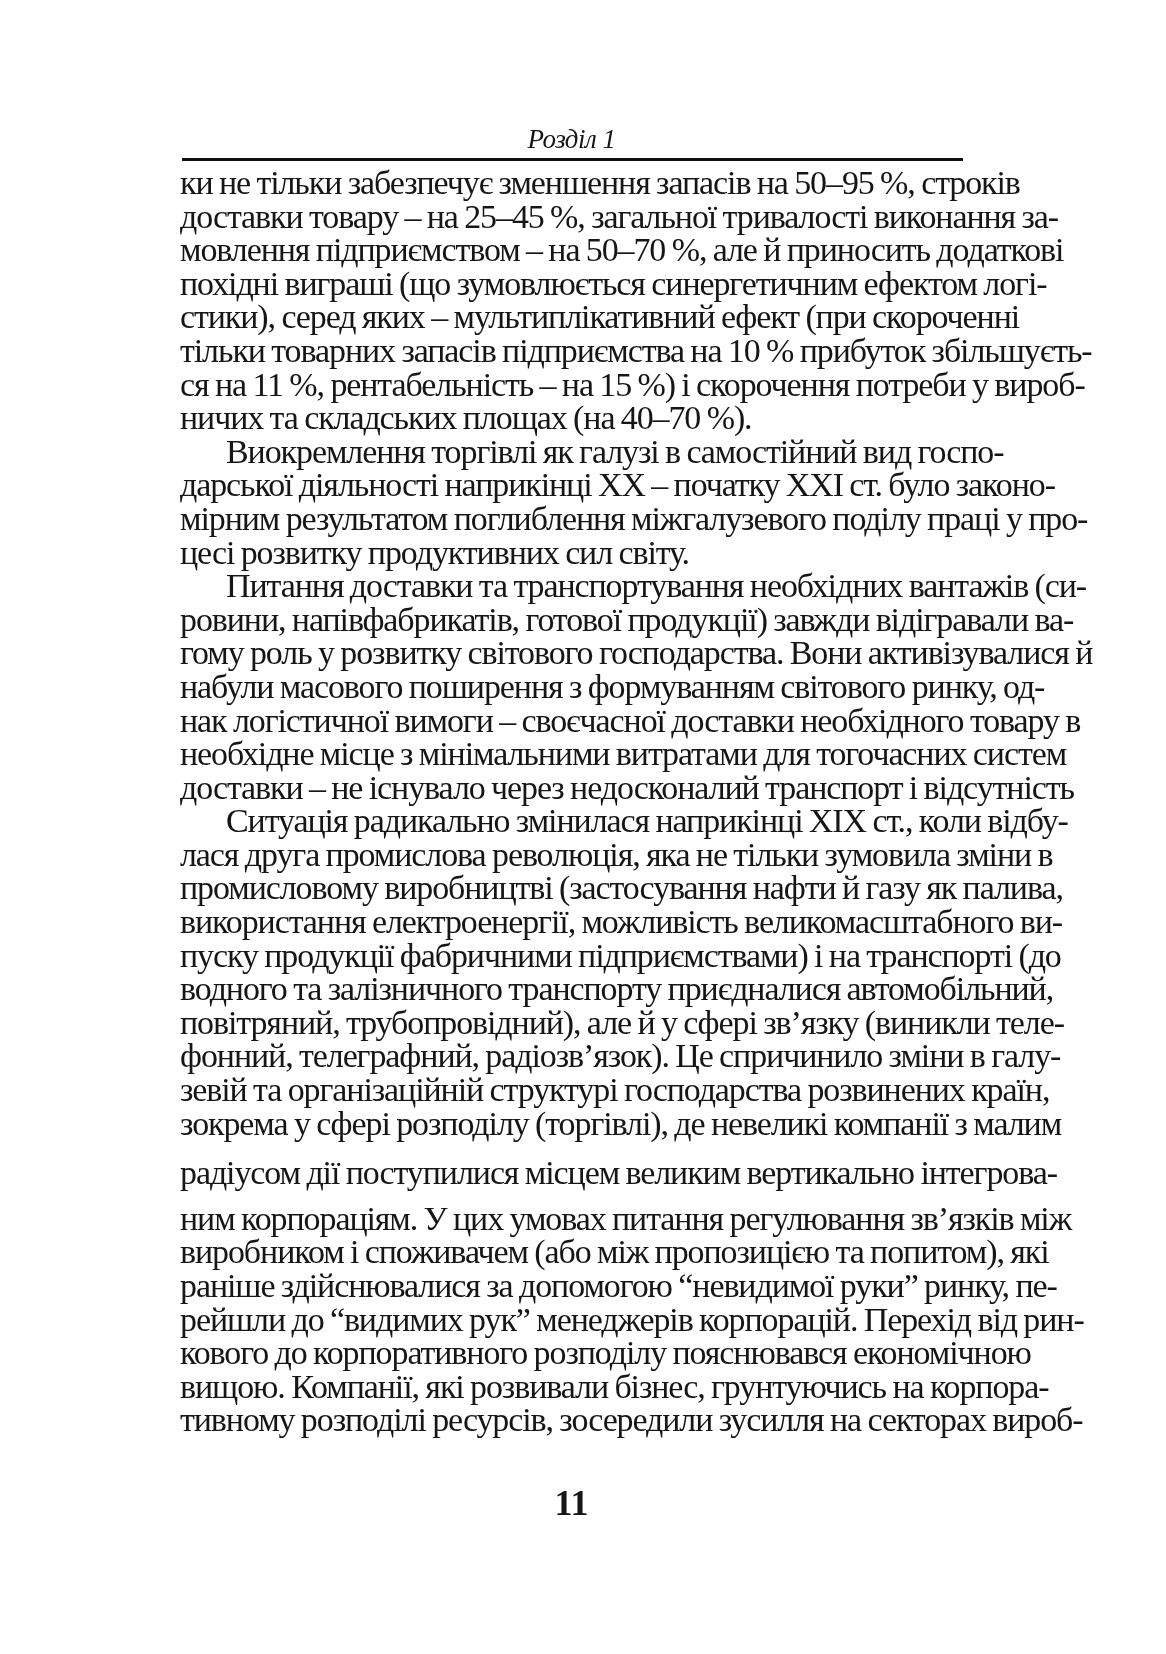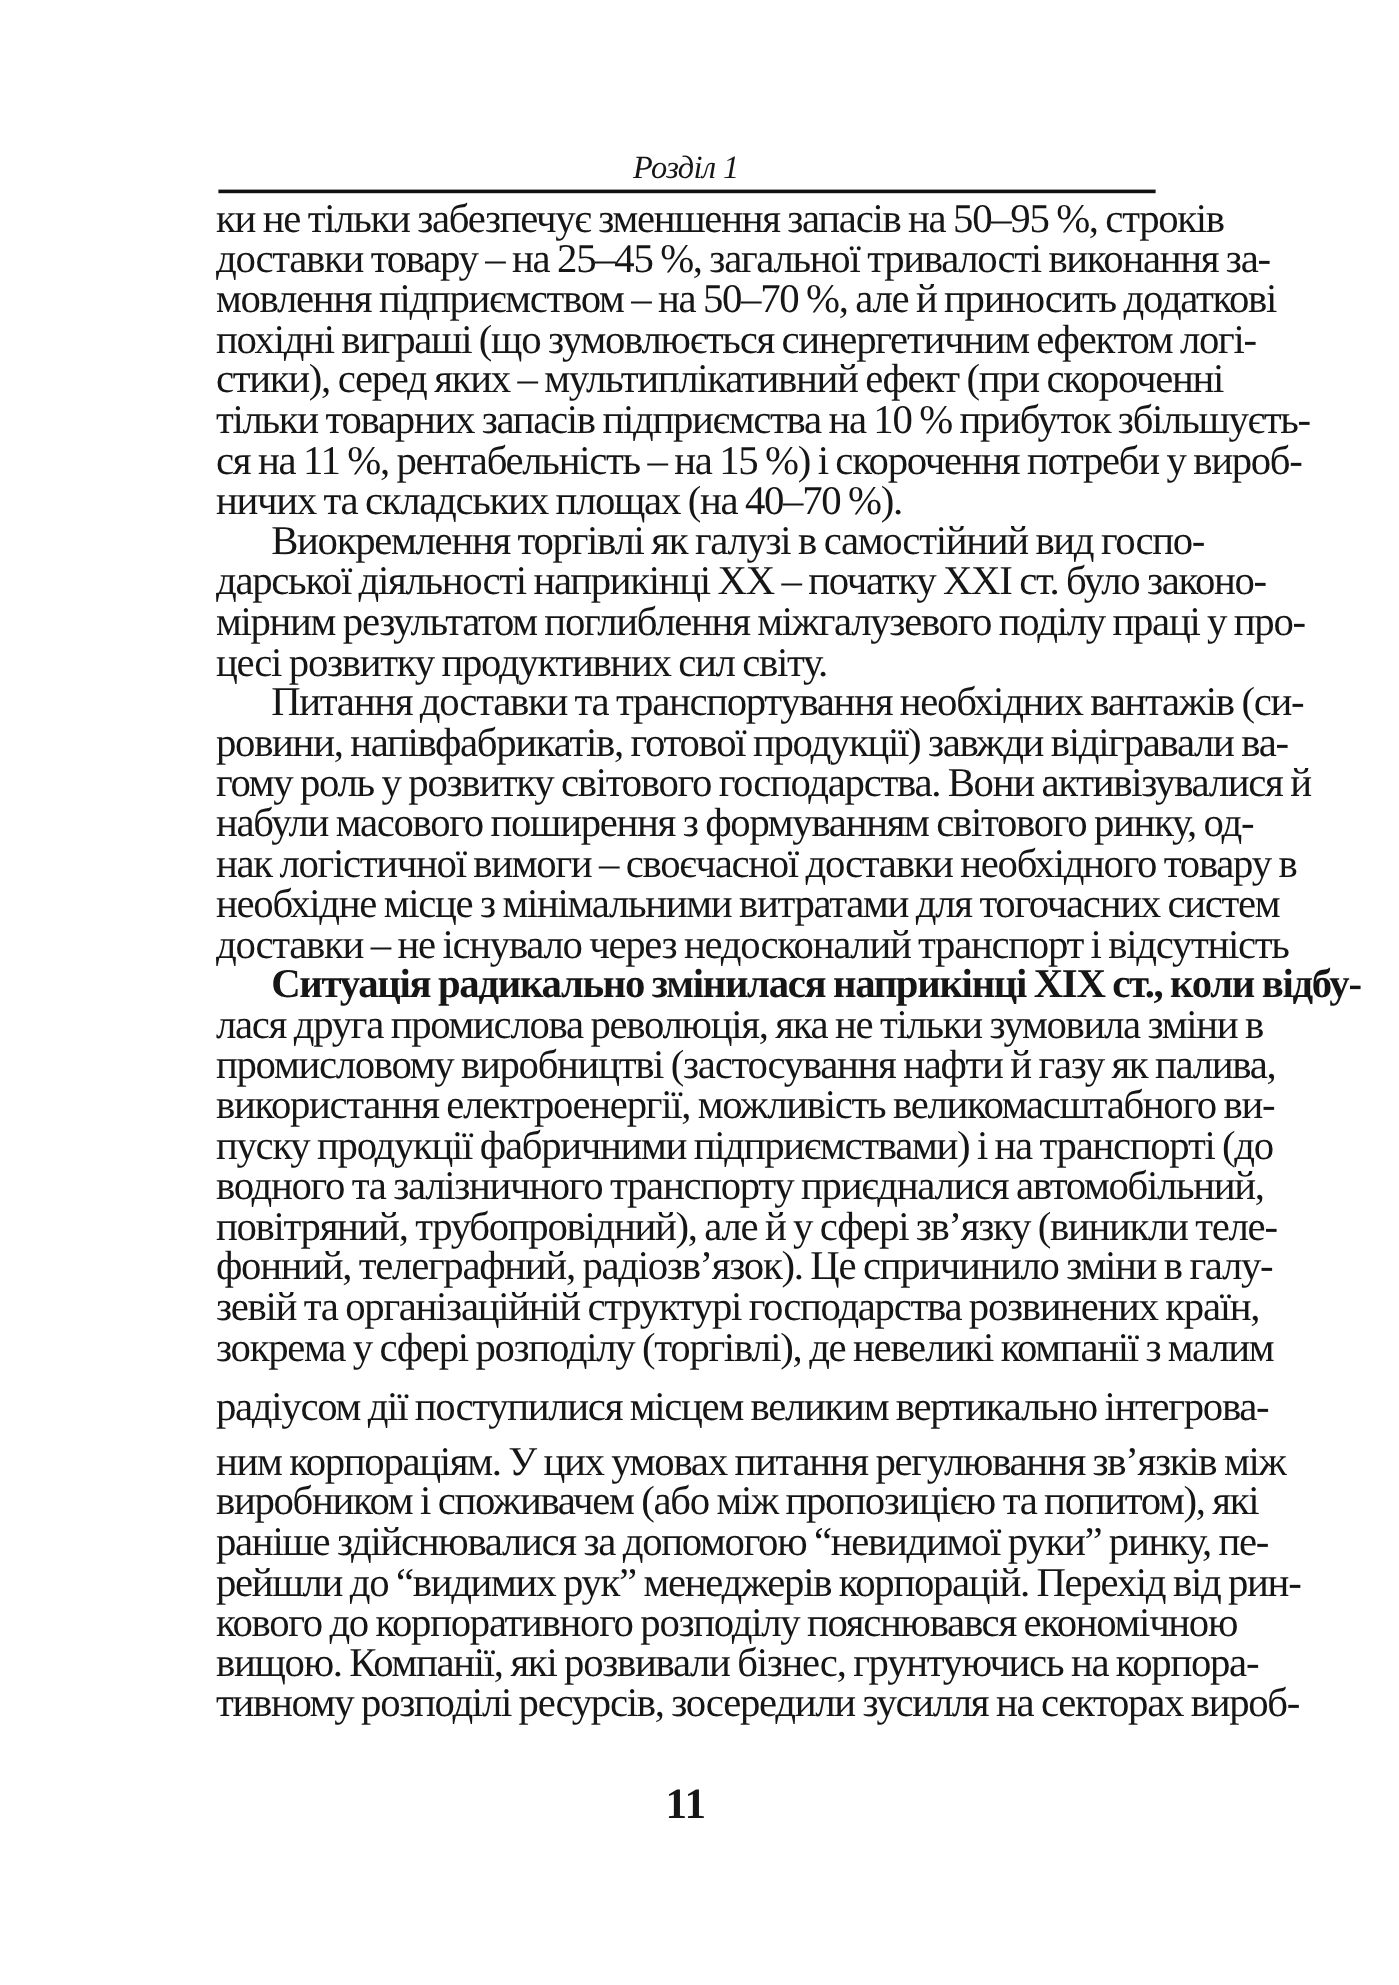--- a/index.html
+++ b/index.html
@@ -45,21 +45,21 @@
       <div>
         <span class="line indent" style="width: 783px; box-sizing: border-box;">Питання доставки та транспортування необхідних вантажів (си-</span>
         <span class="line" style="width: 783px; box-sizing: border-box;">ровини, напівфабрикатів, готової продукції) завжди відігравали ва-</span>
         <span class="line" style="width: 783px; box-sizing: border-box;">гому роль у розвитку світового господарства. Вони активізувалися й</span>
         <span class="line" style="width: 783px; box-sizing: border-box;">набули масового поширення з формуванням світового ринку, од-</span>
         <span class="line" style="width: 783px; box-sizing: border-box;">нак логістичної вимоги – своєчасної доставки необхідного товару в</span>
         <span class="line" style="width: 783px; box-sizing: border-box;">необхідне місце з мінімальними витратами для тогочасних систем</span>
         <span class="line" style="width: 783px; box-sizing: border-box;">доставки – не існувало через недосконалий транспорт і відсутність</span>
       </div>
       <div>
-        <span class="line indent" style="width: 783px; box-sizing: border-box; font-weight: bold;">Ситуація радикально змінилася наприкінці XIX ст., коли відбу-</span>
+        <span class="line indent" style="width: 783px; box-sizing: border-box;">Ситуація радикально змінилася наприкінці XIX ст., коли відбу-</span>
         <span class="line" style="width: 783px; box-sizing: border-box;">лася друга промислова революція, яка не тільки зумовила зміни в</span>
         <span class="line" style="width: 783px; box-sizing: border-box;">промисловому виробництві (застосування нафти й газу як палива,</span>
         <span class="line" style="width: 783px; box-sizing: border-box;">використання електроенергії, можливість великомасштабного ви-</span>
         <span class="line" style="width: 783px; box-sizing: border-box;">пуску продукції фабричними підприємствами) і на транспорті (до</span>
         <span class="line" style="width: 783px; box-sizing: border-box;">водного та залізничного транспорту приєдналися автомобільний,</span>
         <span class="line" style="width: 783px; box-sizing: border-box;">повітряний, трубопровідний), але й у сфері зв’язку (виникли теле-</span>
         <span class="line" style="width: 783px; box-sizing: border-box;">фонний, телеграфний, радіозв’язок). Це спричинило зміни в галу-</span>
         <span class="line" style="width: 783px; box-sizing: border-box;">зевій та організаційній структурі господарства розвинених країн,</span>
         <span class="line" style="width: 783px; box-sizing: border-box;">зокрема у сфері розподілу (торгівлі), де невеликі компанії з малим</span>
         <span class="line" style="width: 783px; box-sizing: border-box; margin-top: 16px;">радіусом дії поступилися місцем великим вертикально інтегрова-</span>

